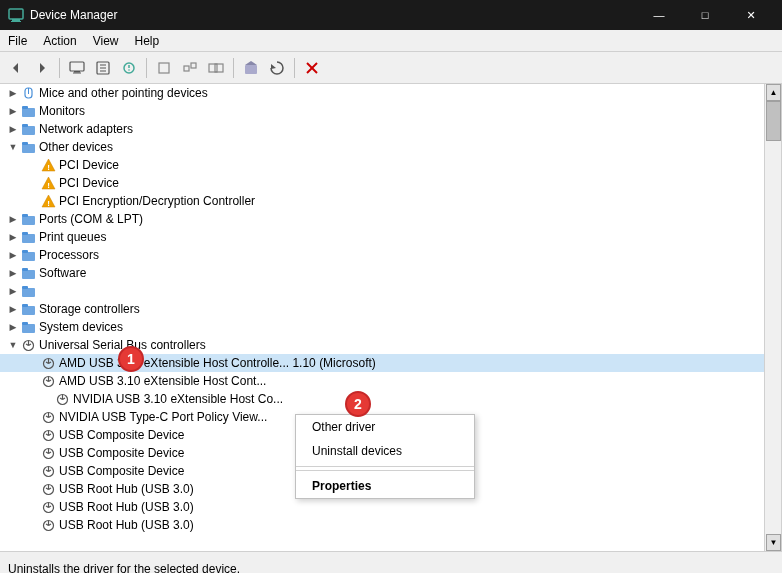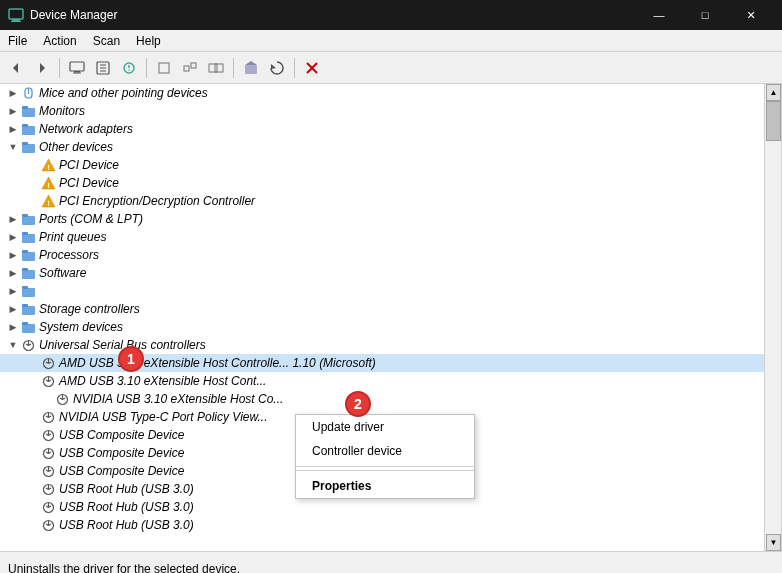--- a/index.html
+++ b/index.html
@@ -123,21 +123,20 @@
       width: 16px;
       height: 16px;
       margin-right: 3px;
       display: flex;
       align-items: center;
       justify-content: center;
       flex-shrink: 0;
     }
     .item-label {
       font-size: 12px;
-      font-style: italic;
     }
 
     .status-bar {
       height: 34px;
       background: #f0f0f0;
       border-top: 1px solid #d0d0d0;
       display: flex;
       align-items: center;
       padding: 0 8px;
       font-size: 12px;
@@ -232,21 +231,21 @@
   <div class="title-bar-controls">
     <div class="title-bar-btn">—</div>
     <div class="title-bar-btn">□</div>
     <div class="title-bar-btn close">✕</div>
   </div>
 </div>
 
 <div class="menu-bar">
   <div class="menu-item">File</div>
   <div class="menu-item">Action</div>
-  <div class="menu-item">Scan</div>
+  <div class="menu-item">View</div>
   <div class="menu-item">Help</div>
 </div>
 
 <div class="toolbar">
   <div class="toolbar-btn">
     <svg width="14" height="14" viewBox="0 0 14 14">
         <polygon points="9,2 4,7 9,12" fill="#555"></polygon>
       </svg>
   </div>
   <div class="toolbar-btn">
@@ -594,22 +593,22 @@
   </div>
       </div>
 
     <div class="scrollbar-track">
       <div class="scrollbar-arrow scroll-up">▲</div>
       <div class="scrollbar-thumb" style="top:17px;"></div>
       <div class="scrollbar-arrow scroll-down">▼</div>
     </div>
 
     <div class="context-menu" id="ctx-menu" style="top: 330px; left: 295px;">
-    <div class="context-menu-item">Update driver</div>
-        <div class="context-menu-item">Controller device</div>
+    <div class="context-menu-item">Other driver</div>
+        <div class="context-menu-item">Uninstall devices</div>
         <div class="context-menu-separator"></div>
         <div class="context-menu-separator"></div>
         <div class="context-menu-item bold">Properties</div>
       </div>
 
     <div class="badge" id="badge-1" style="top:262px; left:118px;">1</div>
     <div class="badge" id="badge-2" style="top:307px; left:345px;">2</div>
 
   </div>
 </div>

